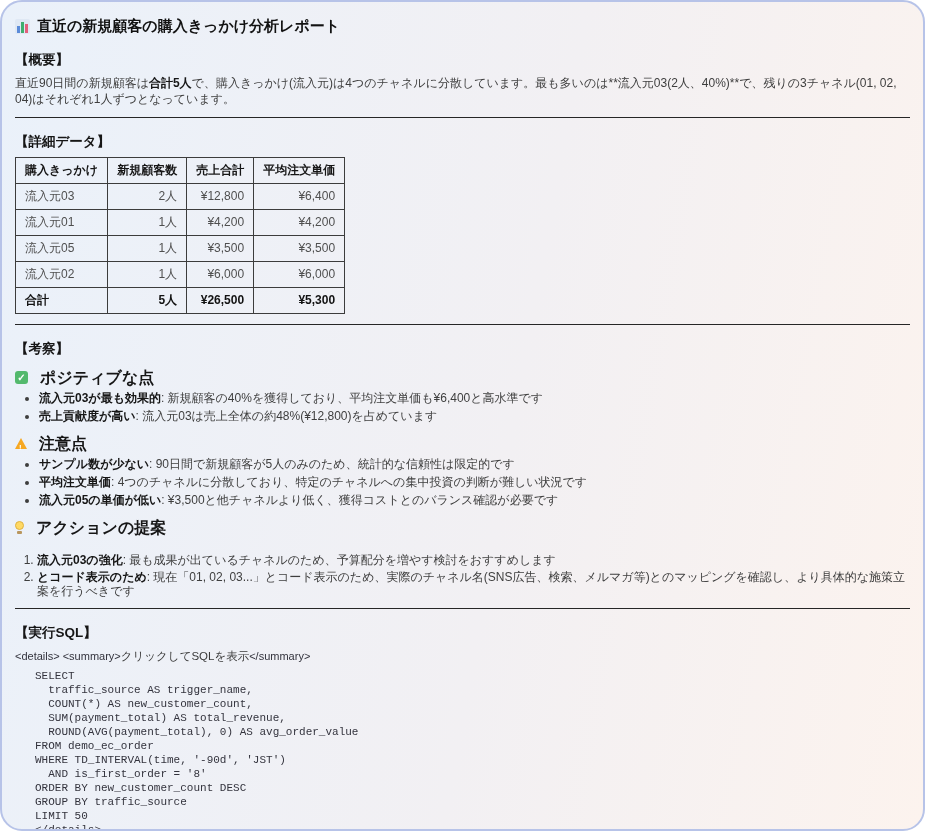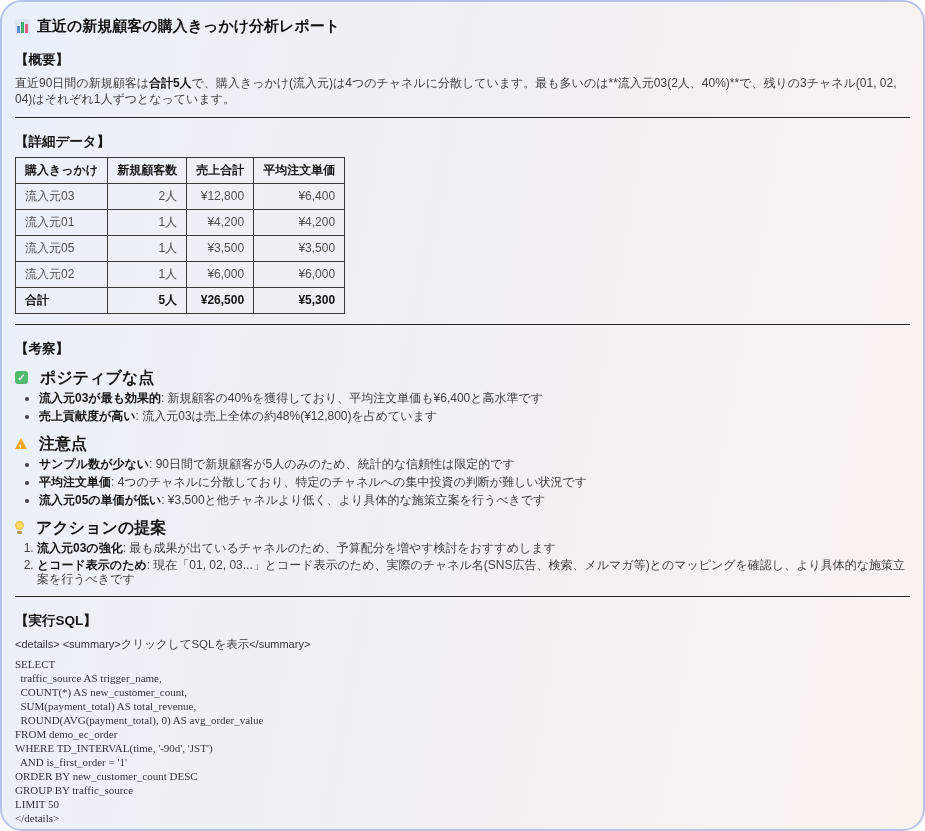--- a/index.html
+++ b/index.html
@@ -23,27 +23,27 @@
   .dt th:nth-child(2){min-width:52px;}
   .dt th:nth-child(3){min-width:40px;}
   .dt th:nth-child(4){min-width:64px;}
   .dt td{color:#4f4f4f;}
   .dt td.num{text-align:right;}
   .dt tr.total td{color:#121212;font-weight:bold;}
   
   h3.sub{font-size:16px;font-weight:bold;color:#161616;margin:13px 0 4px;display:flex;align-items:center;gap:12px;line-height:15px;}
   ul.items{margin:6px 0 10px;padding-left:24px;font-size:12px;}
   ul.items li{margin:4px 0;line-height:14px;}
-  ol.items{margin:6px 0 10px;padding-left:22px;font-size:12px;}
+  ol.items{margin:18px 0 10px;padding-left:22px;font-size:12px;}
   ol.items li{margin:3px 0;line-height:14px;}
   li strong{color:#161616;}
   
   .details-line{font-size:11.5px;margin:8px 0 5px;color:#3a3a3a;}
   .tagmono{font-family:Liberation Sans, sans-serif;font-size:11px;color:#33333d;}
-  .sql-line{font-family:Liberation Serif, serif;font-size:11px;line-height:14px;white-space:pre;color:#33333d;}
+  .sql-line{font-family:Liberation Mono, monospace;font-size:11px;line-height:14px;white-space:pre;color:#33333d;margin-left:20px;}
   
   .icon-chart{display:inline-flex;align-items:flex-end;gap:1px;height:13px;padding:1px 2px;background:#dfe8f4;border-radius:2px;}
   .icon-chart i{display:block;width:3px;}
   .icon-chart .b1{height:7px;background:#5b8bd9;}
   .icon-chart .b2{height:11px;background:#3fae6f;}
   .icon-chart .b3{height:9px;background:#e2607c;}
   .icon-check{display:inline-block;width:13px;height:13px;border-radius:3px;background:#53b96d;color:#fff;font-size:10px;line-height:13px;text-align:center;flex:0 0 auto;}
   .icon-check::after{content:"✓";}
   .icon-warn{position:relative;display:inline-block;width:0;height:0;border-left:6px solid transparent;border-right:6px solid transparent;border-bottom:11px solid #f6a823;flex:0 0 auto;}
   .icon-warn::after{content:"!";position:absolute;left:-2px;top:2px;color:#fff;font-size:8px;font-weight:bold;}
@@ -127,21 +127,21 @@
     <li><strong>売上貢献度が高い</strong><span>: 流入元03は売上全体の約48%(¥12,800)を占めています</span></li>
   </ul>
 
   <h3 class="sub">
     <span class="icon-warn"></span>
     <span>注意点</span>
   </h3>
   <ul class="items">
     <li><strong>サンプル数が少ない</strong><span>: 90日間で新規顧客が5人のみのため、統計的な信頼性は限定的です</span></li>
     <li><strong>平均注文単価</strong><span>: 4つのチャネルに分散しており、特定のチャネルへの集中投資の判断が難しい状況です</span></li>
-    <li><strong>流入元05の単価が低い</strong><span>: ¥3,500と他チャネルより低く、より具体的な施策立案を行うべきです</span></li>
+    <li><strong>流入元05の単価が低い</strong><span>: ¥3,500と他チャネルより低く、獲得コストとのバランス確認が必要です</span></li>
   </ul>
 
   <h3 class="sub">
     <span class="icon-bulb"></span>
     <span>アクションの提案</span>
   </h3>
   <ol class="items">
     <li><strong>流入元03の強化</strong><span>: 最も成果が出ているチャネルのため、予算配分を増やす検討をおすすめします</span></li>
     <li><strong>とコード表示のため</strong><span>: 現在「01, 02, 03...」とコード表示のため、実際のチャネル名(SNS広告、検索、メルマガ等)とのマッピングを確認し、より具体的な施策立案を行うべきです</span></li>
   </ol>
@@ -151,20 +151,20 @@
   <h2 class="sec">【実行SQL】</h2>
   <p class="details-line"><span class="tagmono">&lt;details&gt; &lt;summary&gt;</span><span>クリックしてSQLを表示</span><span class="tagmono">&lt;/summary&gt;</span></p>
   <div>
     <div class="sql-line">SELECT</div>
     <div class="sql-line">  traffic_source AS trigger_name,</div>
     <div class="sql-line">  COUNT(*) AS new_customer_count,</div>
     <div class="sql-line">  SUM(payment_total) AS total_revenue,</div>
     <div class="sql-line">  ROUND(AVG(payment_total), 0) AS avg_order_value</div>
     <div class="sql-line">FROM demo_ec_order</div>
     <div class="sql-line">WHERE TD_INTERVAL(time, '-90d', 'JST')</div>
-    <div class="sql-line">  AND is_first_order = '1'</div>
+    <div class="sql-line">  AND is_first_order = '8'</div>
     <div class="sql-line">ORDER BY new_customer_count DESC</div>
     <div class="sql-line">GROUP BY traffic_source</div>
     <div class="sql-line">LIMIT 50</div>
     <div class="sql-line">&lt;/details&gt;</div>
   </div>
 
 </div>
 
 </body></html>

